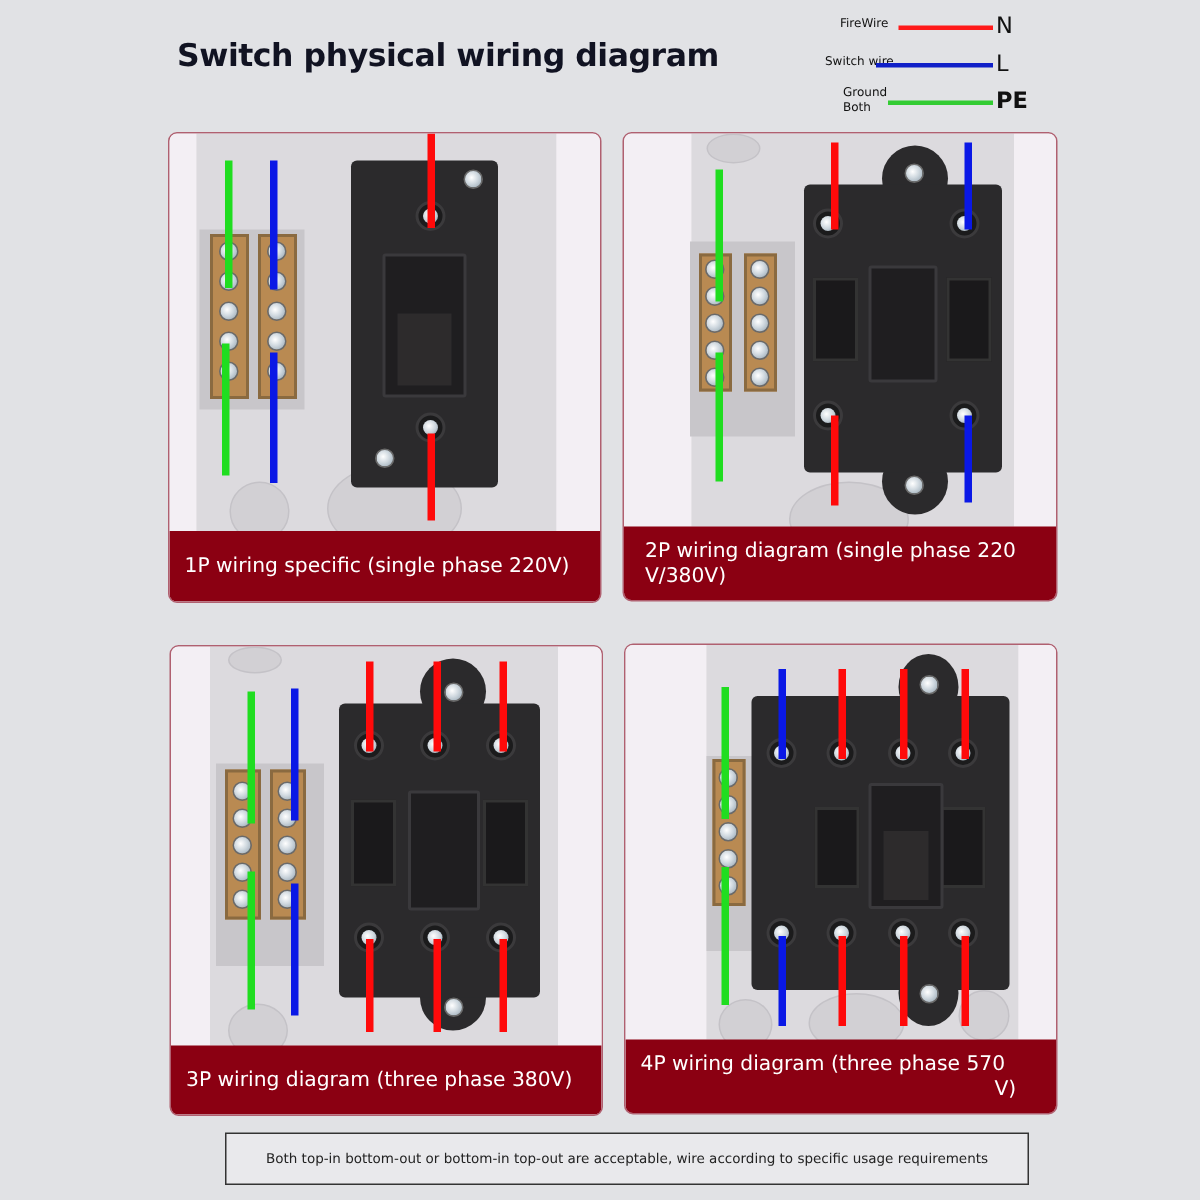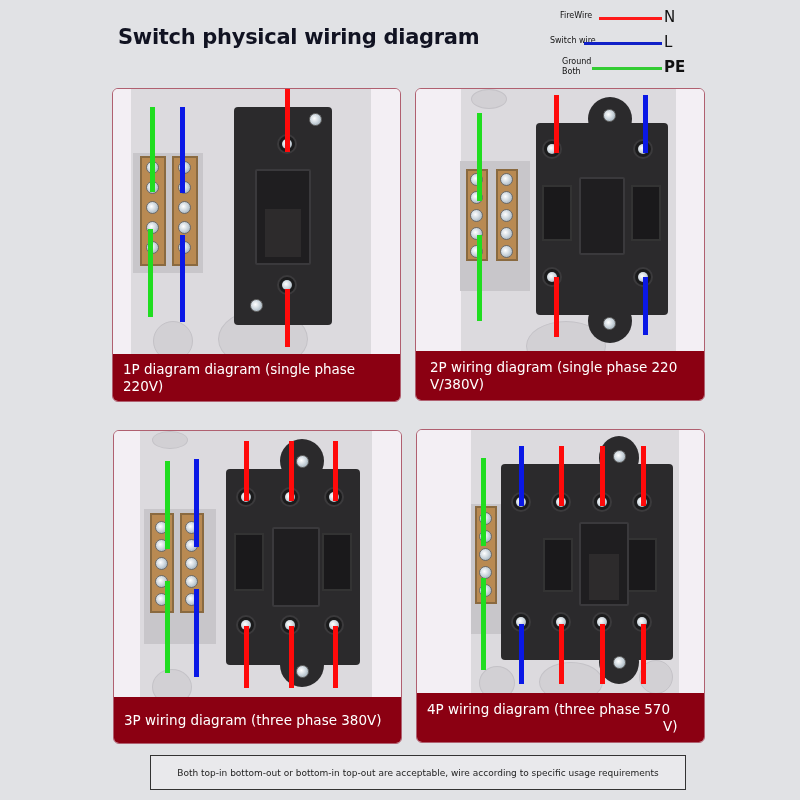--- a/index.html
+++ b/index.html
@@ -118,21 +118,21 @@
     <div class="handle" style="left:142px;top:80px;width:56px;height:96px;"></div>
     <div class="handle-inner" style="left:152px;top:120px;width:36px;height:48px;"></div>
     <div class="wire w-green" style="left:37px;top:18px;height:85px;"></div>
     <div class="wire w-green" style="left:35px;top:140px;height:88px;"></div>
     <div class="wire w-blue" style="left:67px;top:18px;height:86px;"></div>
     <div class="wire w-blue" style="left:67px;top:146px;height:87px;"></div>
     <div class="wire w-red" style="left:172px;top:0px;height:63px;"></div>
     <div class="wire w-red" style="left:172px;top:200px;height:58px;"></div>
   </div>
   <div class="caption" style="top:265px;">
-    <span>1P diagram diagram (single phase 220V)</span>
+    <span>1P wiring specific (single phase 220V)</span>
   </div>
 </div>
 
 <div class="card" style="left:415px;top:88px;width:290px;height:313px;">
   <div class="photo" style="height:262px;">
     <div class="edge-panel" style="left:0;top:0;width:45px;height:262px;"></div>
     <div class="enclosure" style="left:45px;top:0;width:215px;height:262px;"></div>
     <div class="edge-panel" style="left:260px;top:0;width:30px;height:262px;"></div>
     <div class="boss" style="left:55px;top:0px;width:36px;height:20px;"></div>
     <div class="boss" style="left:110px;top:232px;width:80px;height:50px;"></div>

